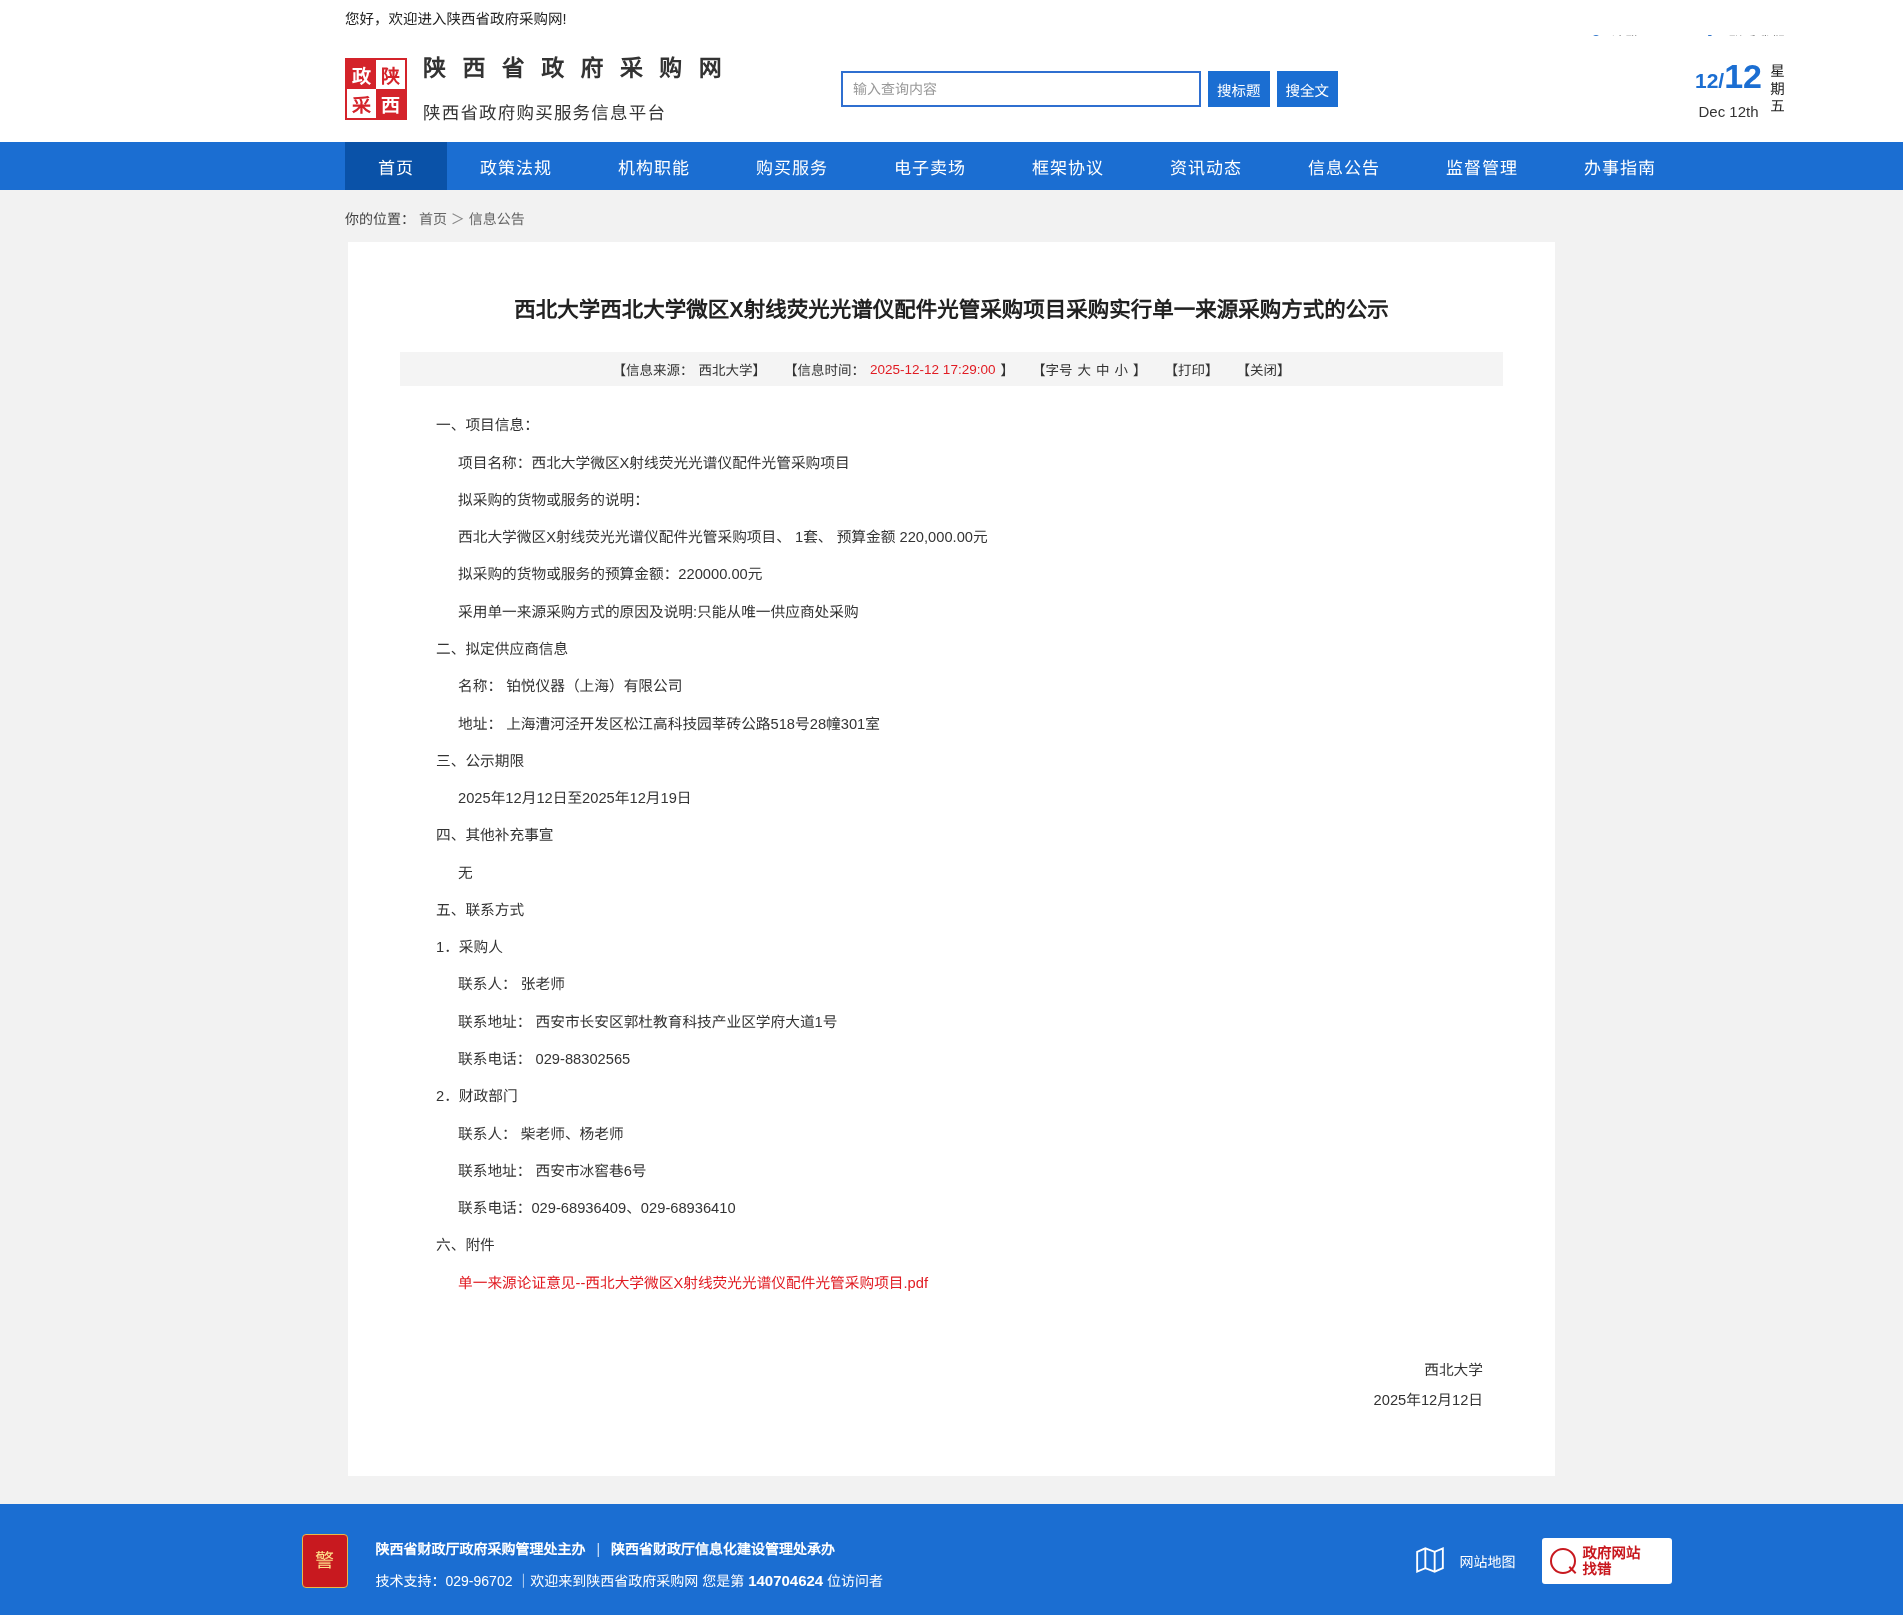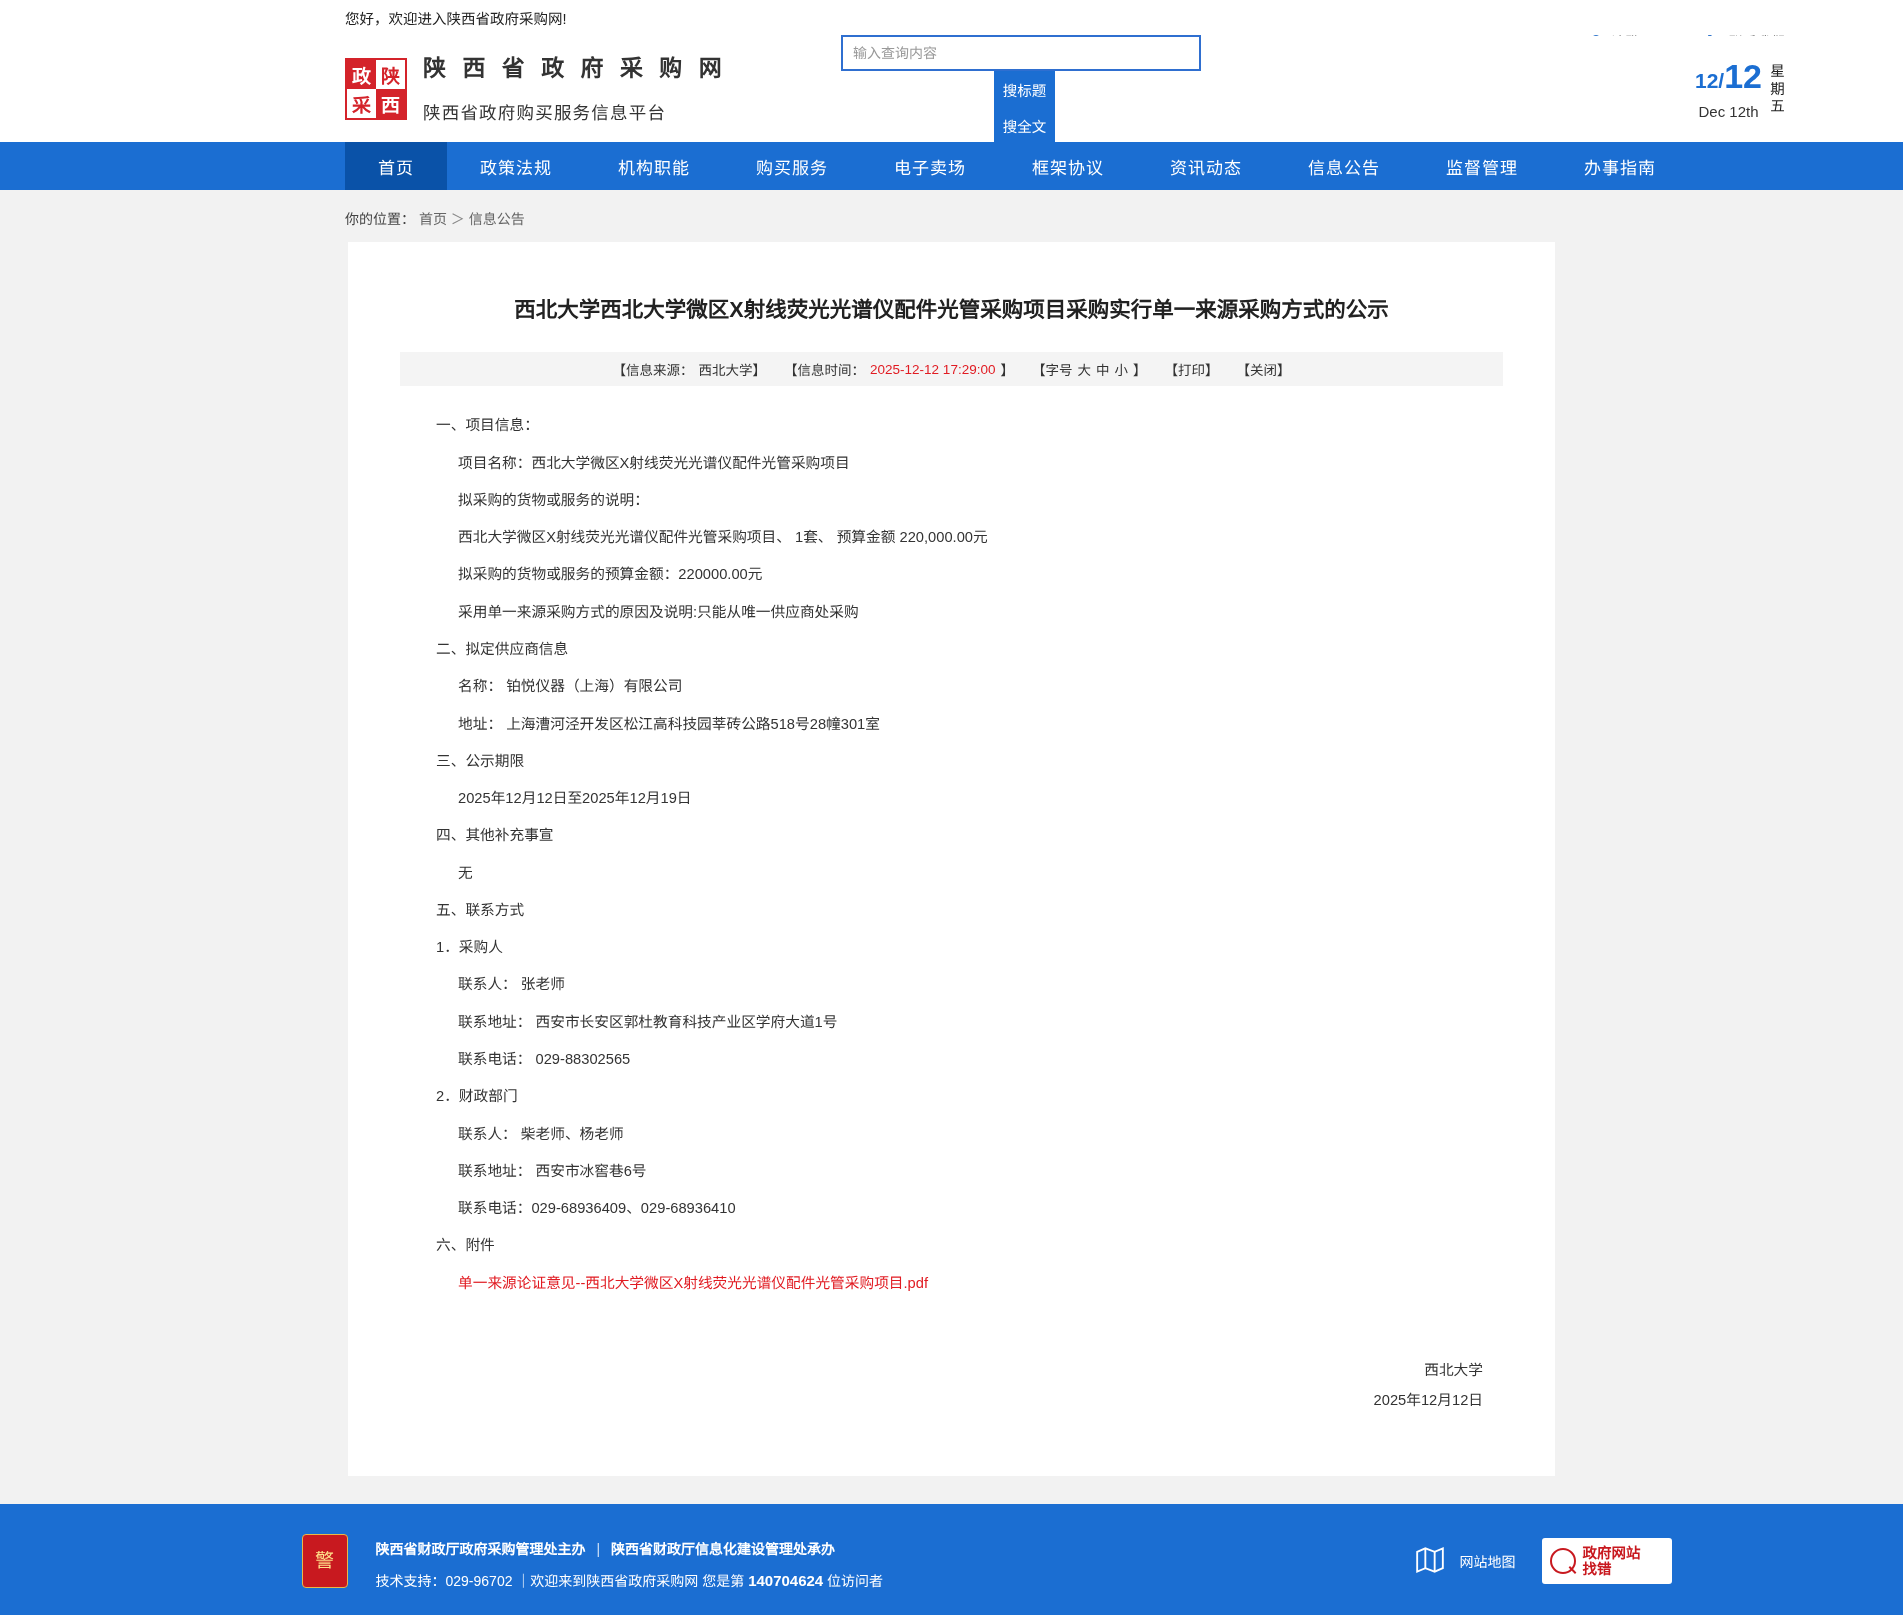--- a/index.html
+++ b/index.html
@@ -55,21 +55,21 @@
   .logo-mark span { width: 100%; height: 100%; display: flex; align-items: center; justify-content: center; }
   .logo-mark .w { background: #fff; color: #d4232a; }
   .brand-text .l1 {
     font-size: 23px; font-weight: bold; color: #333; letter-spacing: 5px; line-height: 1.35;
   }
   .brand-text .l2 {
     font-size: 17.5px; color: #333; letter-spacing: 1.2px; line-height: 1.35; margin-top: 18px;
   }
   .search-wrap {
     position: absolute; left: 841px; top: 50%; transform: translateY(-50%);
-    display: flex; align-items: center; flex-direction: column;
+    display: flex; align-items: flex-end;
   }
   .search-input {
     width: 360px; height: 36px;
     border: 2px solid #2f6fd0;
     padding: 0 10px;
     font-size: 14px;
     outline: none;
     color: #333;
     background: #fff;
   }

